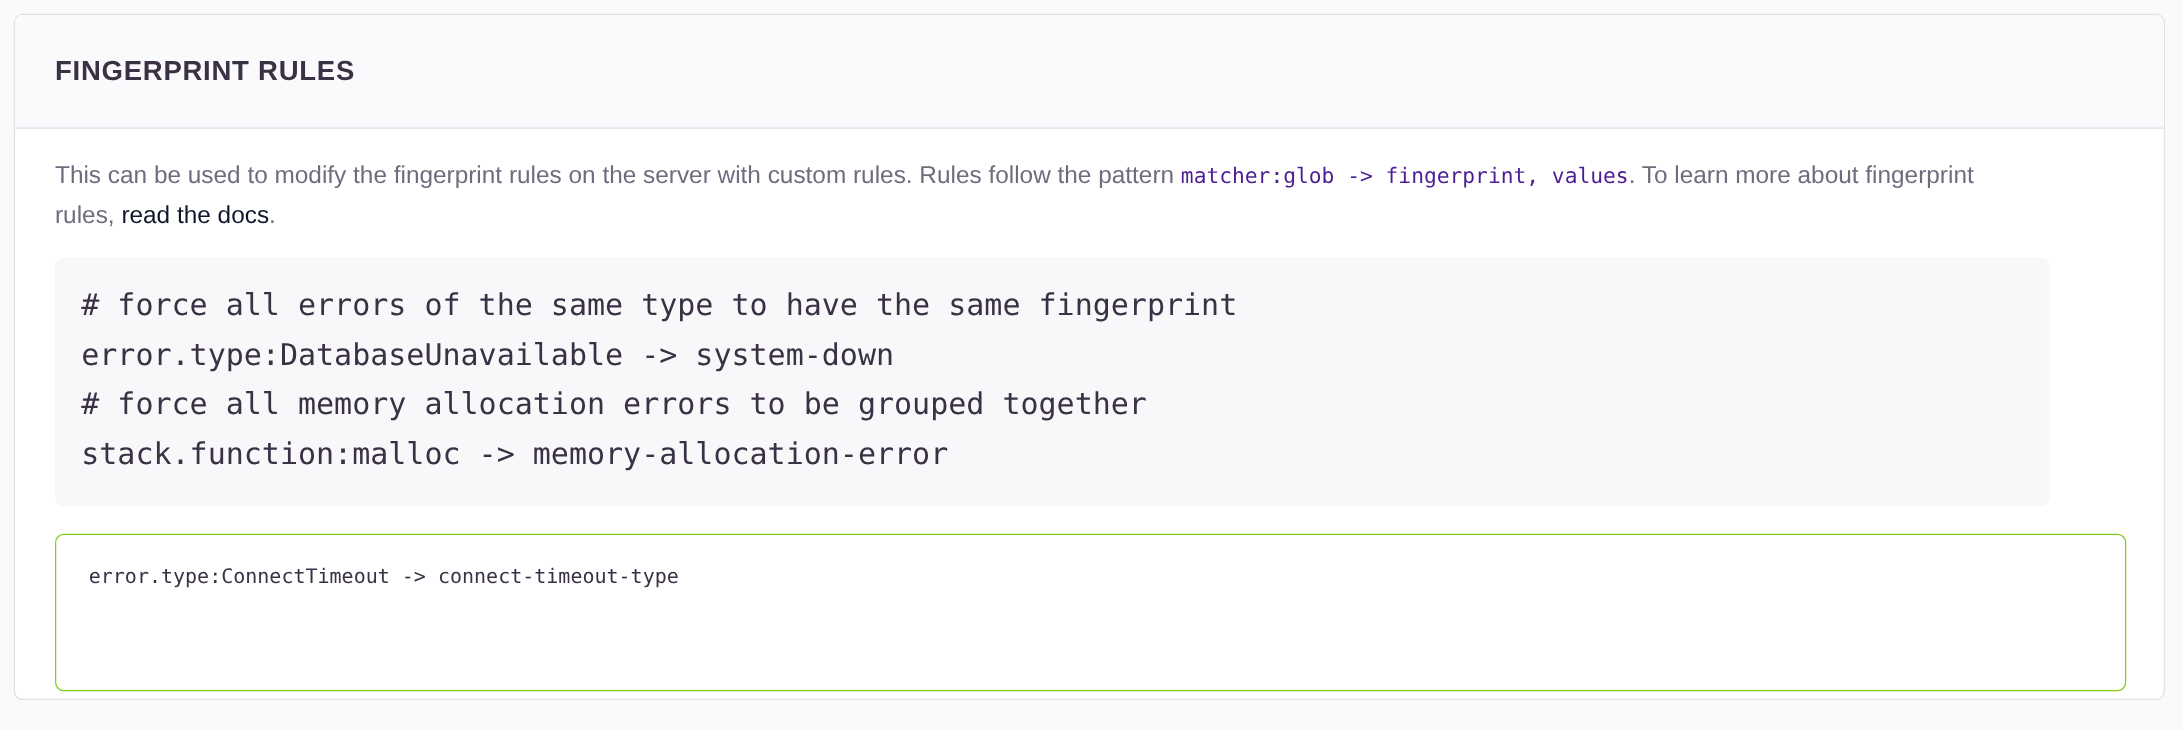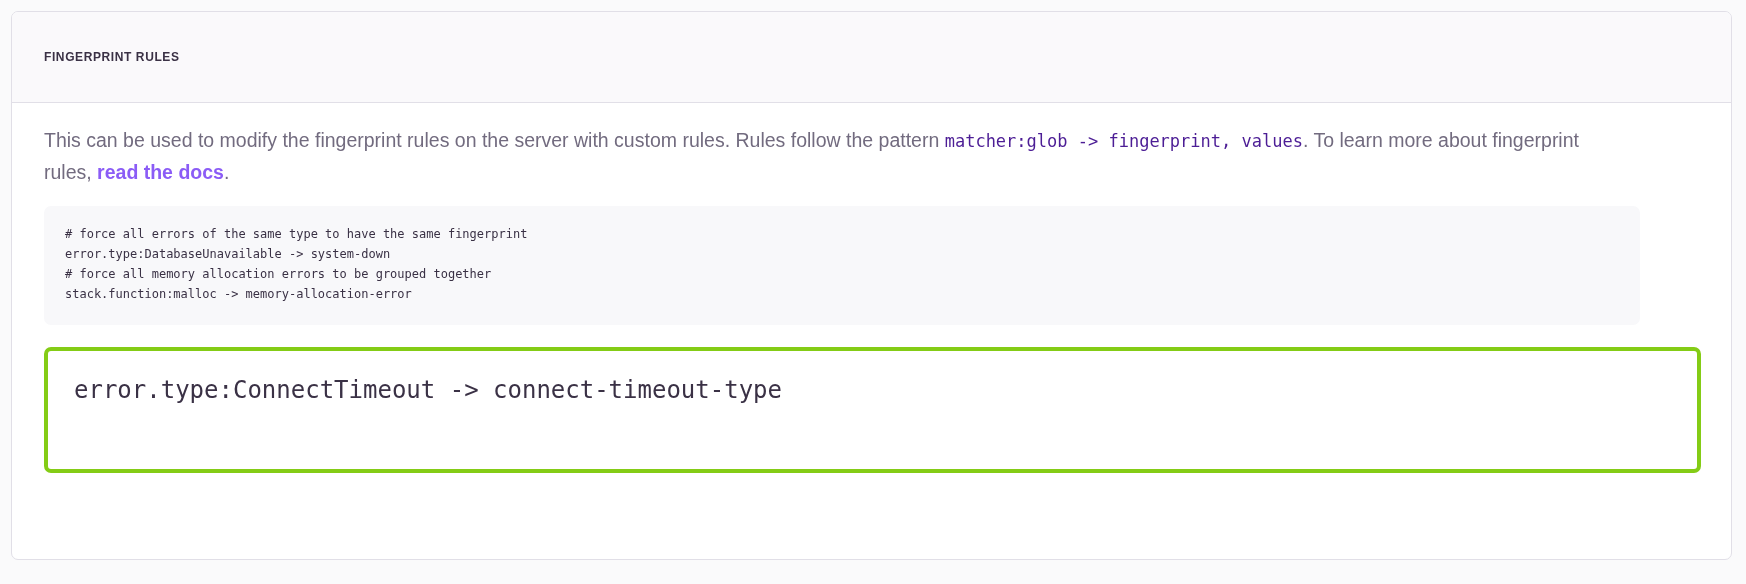--- a/index.html
+++ b/index.html
@@ -32,21 +32,21 @@
   .panel-header {
     height: 91px;
     background: #faf9fb;
     border-bottom: 1px solid #e1dfe7;
     display: flex;
     align-items: center;
     padding: 0 32px;
   }
 
   .panel-title {
-    font-size: 12px;
+    font-size: 22px;
     font-weight: bold;
     letter-spacing: 0.6px;
     color: #3a3145;
     text-transform: uppercase;
     line-height: 1;
   }
 
   .panel-body {
     padding: 22px 32px 0 32px;
   }
@@ -61,49 +61,48 @@
 
   .description code {
     font-family: "DejaVu Sans Mono", "Liberation Mono", monospace;
     font-size: 17px;
     color: #4c1d95;
     background: transparent;
     white-space: nowrap;
   }
 
   .docs-link {
-    color: #8b5cf6;
+    color: #0f172a;
     text-decoration: none;
-    font-weight: bold;
   }
 
   .code-sample {
     background: #f8f8fa;
     border-radius: 7px;
     padding: 19px 21px 21px 21px;
     margin: 0 0 22px 0;
     width: 1596px;
     font-family: "DejaVu Sans Mono", "Liberation Mono", monospace;
-    font-size: 12px;
+    font-size: 24px;
     line-height: 1.65;
     color: #3a3145;
     white-space: pre;
     overflow: hidden;
   }
 
   .rules-input {
     display: block;
     width: 1657px;
     height: 126px;
     background: #ffffff;
-    border: 4px solid #84cc16;
+    border: 1px solid #84cc16;
     border-radius: 7px;
     padding: 21px 26px;
     font-family: "DejaVu Sans Mono", "Liberation Mono", monospace;
-    font-size: 24px;
+    font-size: 16px;
     line-height: 1.5;
     color: #3a3145;
     resize: none;
     outline: none;
   }
   .rules-input::placeholder { color: #a9a4b4; }
 </style>
 </head>
 <body>
 

